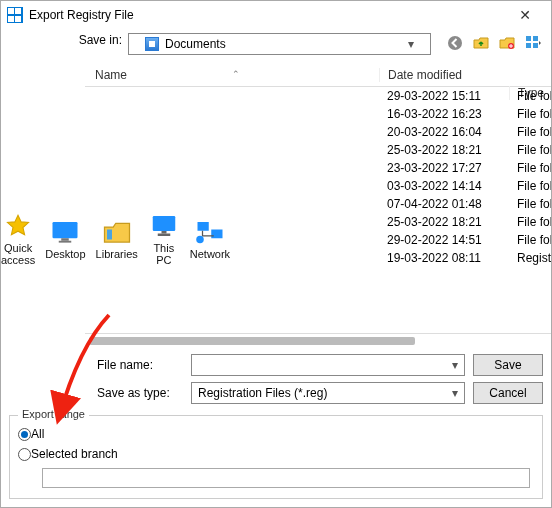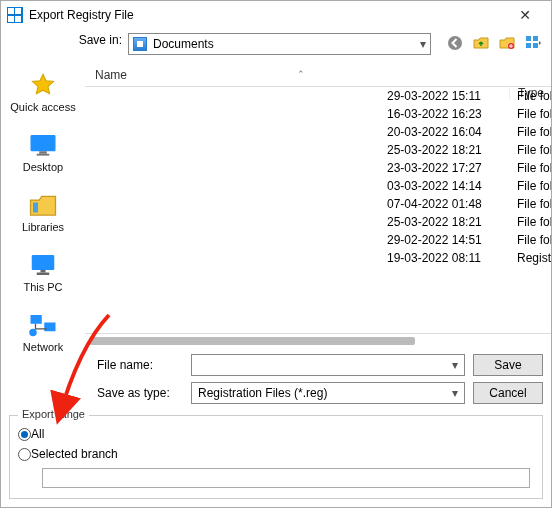--- a/index.html
+++ b/index.html
@@ -4,30 +4,30 @@
 <style>
   * { box-sizing: border-box; font-family: "Segoe UI", Tahoma, sans-serif; font-size: 12px; }
   body { margin: 0; width: 552px; height: 508px; border: 1px solid #aaa; background: #fff; display: flex; flex-direction: column; overflow: hidden; position: relative; }
   .titlebar { height: 28px; display: flex; align-items: center; padding: 0 6px; }
   .titlebar .app-icon { width: 16px; height: 16px; background: #0078d4; display: inline-flex; flex-wrap: wrap; padding: 1px; gap: 1px; margin-right: 6px; }
   .titlebar .app-icon span { width: 6px; height: 6px; background: #fff; }
   .titlebar .title { flex: 1; }
   .titlebar .close { width: 40px; text-align: center; font-size: 14px; color: #333; cursor: default; }
   .save-in-row { display: flex; align-items: flex-start; padding: 4px 8px 8px 8px; gap: 6px; margin-left: 37px; }
   .save-in-row .label { width: 76px; text-align: right; }
-  .save-in-dd { flex: 1; height: 22px; border: 1px solid #888; display: flex; align-items: center; padding: 0 4px; gap: 6px; background: #fff; }
+  .save-in-dd { flex: 1; height: 22px; border: 1px solid #888; display: flex; align-items: center; padding: 0 16px; gap: 6px; background: #fff; }
   .save-in-dd .doc-icon { width: 14px; height: 14px; background: linear-gradient(#6baef0,#2a7ad4); border: 1px solid #2a7ad4; position: relative; }
   .save-in-dd .doc-icon::after { content:""; position:absolute; inset:3px; background:#fff; }
   .save-in-dd .dd-text { flex: 1; }
   .save-in-dd .dd-chevron { color: #555; }
   .nav-icons { display: flex; gap: 6px; margin-left: 8px; }
   .nav-icons .ico { width: 20px; height: 20px; display:flex; align-items:center; justify-content:center; border:1px solid transparent; }
   .nav-icons .ico svg { width:16px; height:16px; }
   .middle { flex: 1; display: flex; min-height: 0; }
-  .places { width: 84px; display: flex; flex-direction: column; align-items: center; padding-top: 4px; gap: 10px; }
+  .places { width: 84px; display: flex; flex-direction: row; align-items: center; padding-top: 4px; gap: 10px; }
   .place { display: flex; flex-direction: column; align-items: center; gap: 2px; width: 100%; padding: 4px 0; }
   .place .pic { width: 32px; height: 28px; display:flex; align-items:center; justify-content:center; }
   .place .lbl { font-size: 11px; color: #111; text-align:center; }
   .filearea { flex: 1; display: flex; flex-direction: column; border-left: 0; min-width: 0; }
   .headers { display: flex; border-bottom: 1px solid #ddd; height: 24px; align-items: center; color: #333; }
   .col-name { flex: 1; padding-left: 10px; position: relative; }
   .col-name .sort-arrow { position:absolute; left:50%; top:1px; font-size:9px; color:#777; }
   .col-date { width: 130px; border-left: 1px solid #eee; padding-left: 8px; }
   .col-type { width: 42px; border-left: 1px solid #eee; padding-left: 8px; margin-top: 37px; }
   .rows { flex:1; overflow:hidden; }
@@ -154,20 +154,21 @@
             <circle cx="4" cy="16" r="3" fill="#1e90ff"></circle>
           </svg>
         </span>
       <span class="lbl">Network</span>
     </div>
   </div>
 
   <div class="filearea">
     <div class="headers">
       <div class="col-name"><span class="sort-arrow">⌃</span><span>Name</span></div>
+      <div class="col-date"><span>Date modified</span></div>
       <div class="col-type"><span>Type</span></div>
     </div>
     <div class="rows" id="rows">
         <div class="row">
           <span class="c-name"></span>
           <span class="c-date">29-03-2022 15:11</span>
           <span class="c-type">File folder</span>
         </div>
         <div class="row">
           <span class="c-name"></span>

